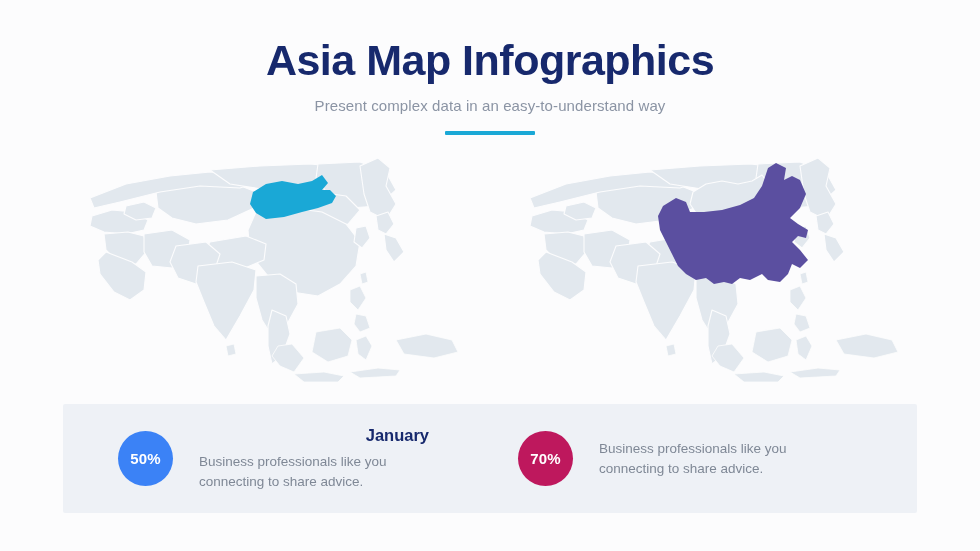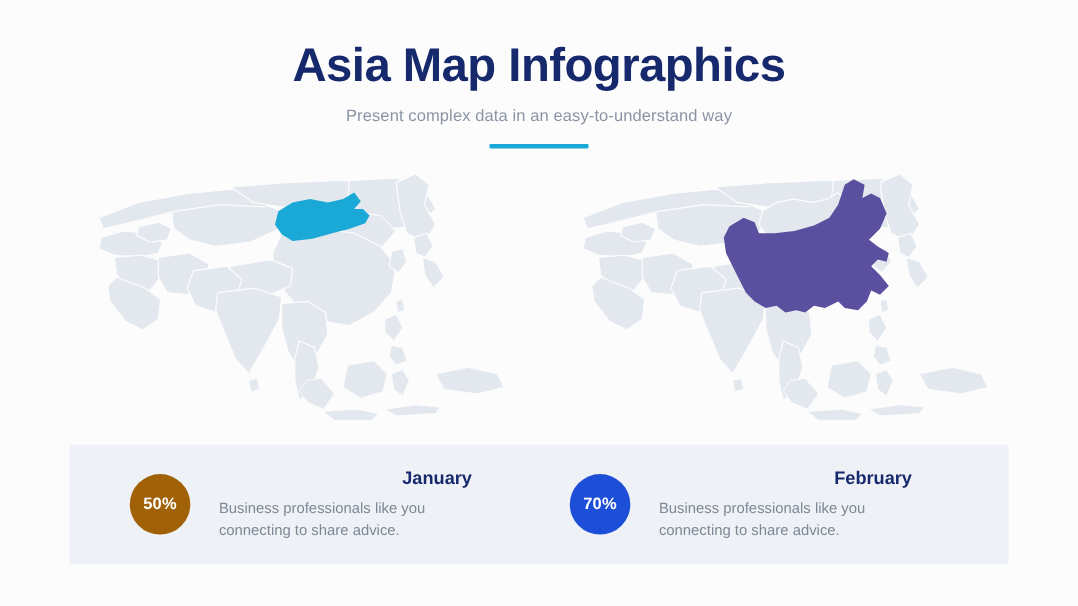--- a/index.html
+++ b/index.html
@@ -261,34 +261,33 @@
         </g>
 
         <path fill="#5b4fa0" d="M163 56 L176 48 L186 52 L190 62 L204 62 L222 60 L240 55 L254 48 L262 36 L268 18 L276 13 L286 18 L284 30 L292 26 L300 30 L306 44 L300 58 L290 68 L298 74 L308 80 L306 88 L298 86 L292 92 L300 100 L308 110 L300 118 L292 114 L288 124 L280 132 L268 130 L262 124 L250 130 L240 128 L232 134 L224 132 L214 134 L206 128 L196 130 L186 124 L178 116 L172 104 L166 92 L160 80 L158 66 Z"></path>
       </svg>
     </div>
   </div>
 
   <div class="legend-panel">
 
     <div class="legend-item legend-item-0">
-      <div class="badge" style="background:#a16207;">
+      <div class="badge" style="background:#3b82f6;">
         <span>50%</span>
       </div>
       <div class="legend-text">
         <p class="legend-title">January</p>
         <p class="legend-desc">Business professionals like you connecting to share advice.</p>
       </div>
     </div>
 
     <div class="legend-item legend-item-1">
-      <div class="badge" style="background:#1d4ed8;">
+      <div class="badge" style="background:#be185d;">
         <span>70%</span>
       </div>
       <div class="legend-text">
-        <p class="legend-title">February</p>
         <p class="legend-desc">Business professionals like you connecting to share advice.</p>
       </div>
     </div>
 
   </div>
 
 </div>
 
 </body></html>

